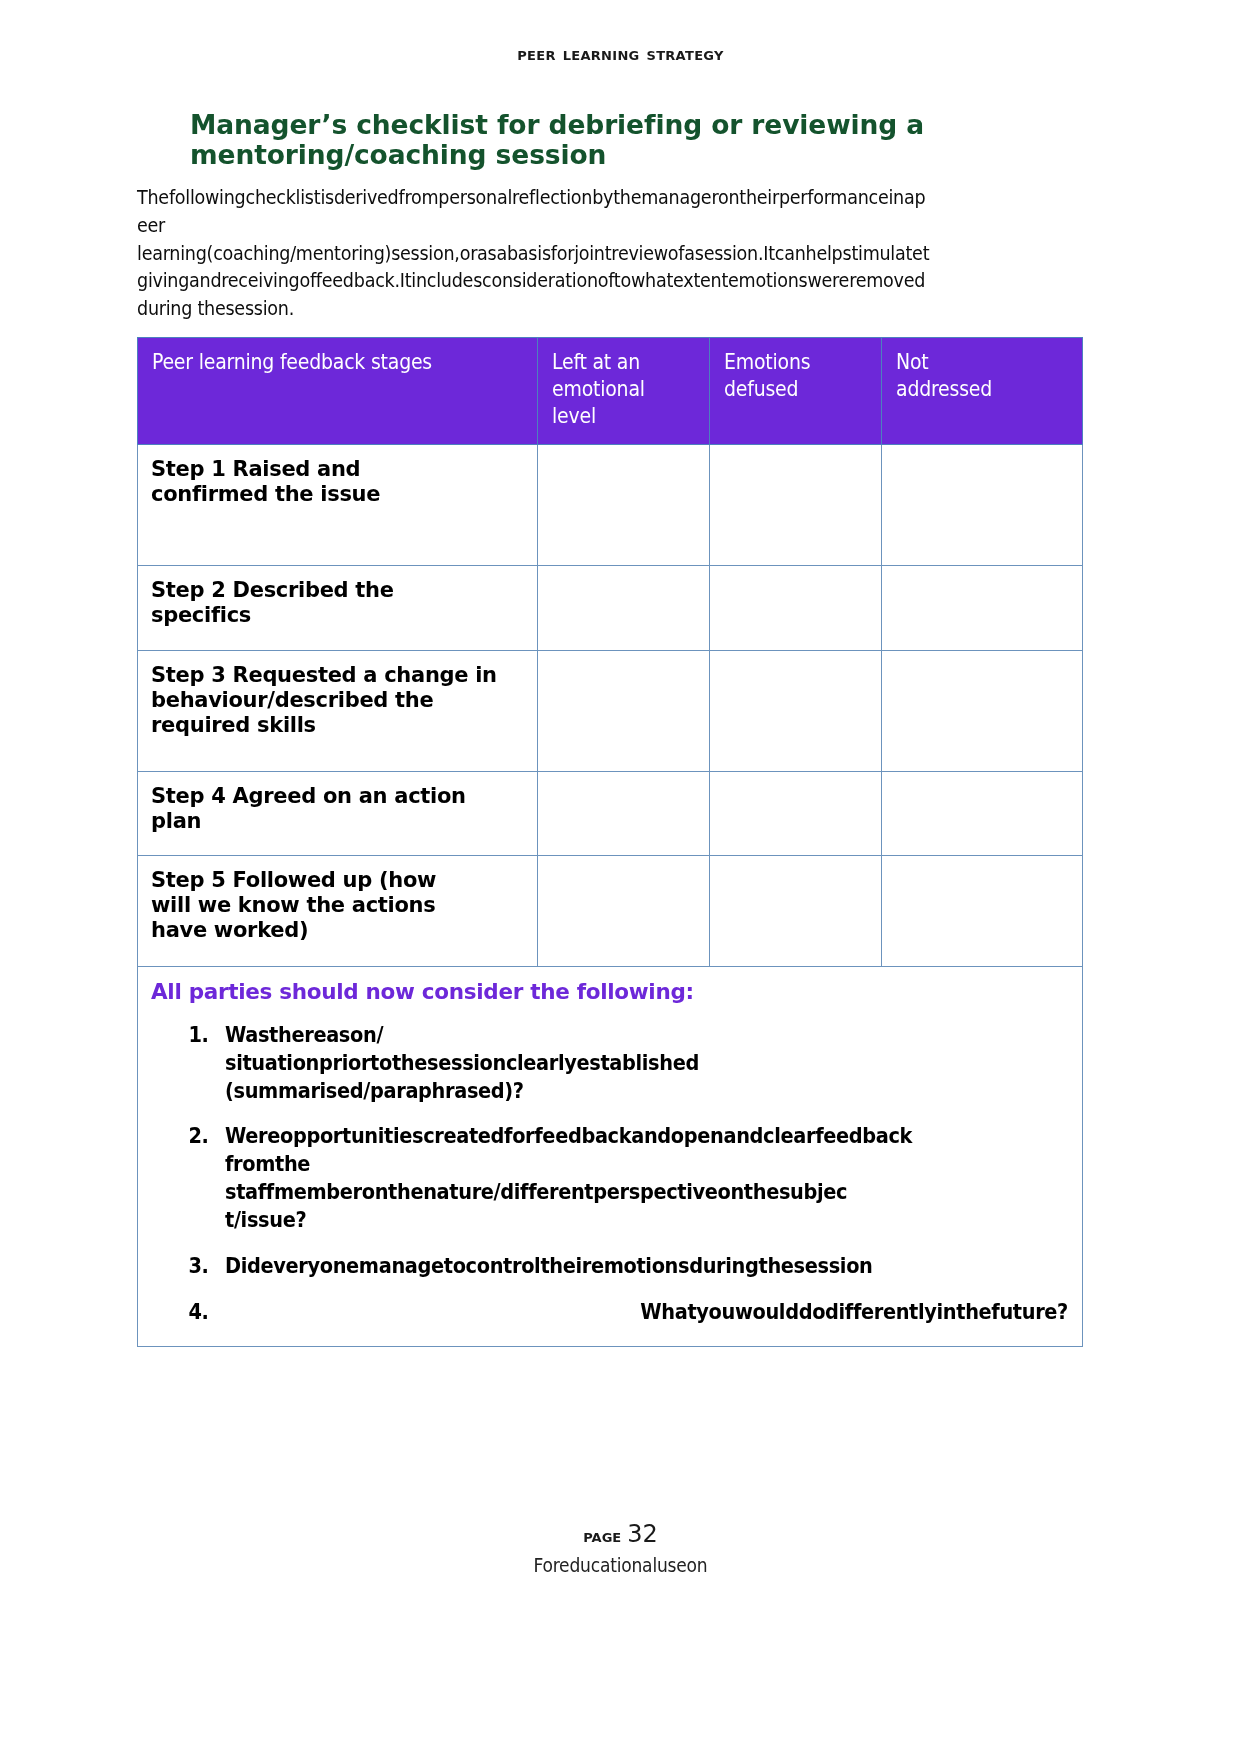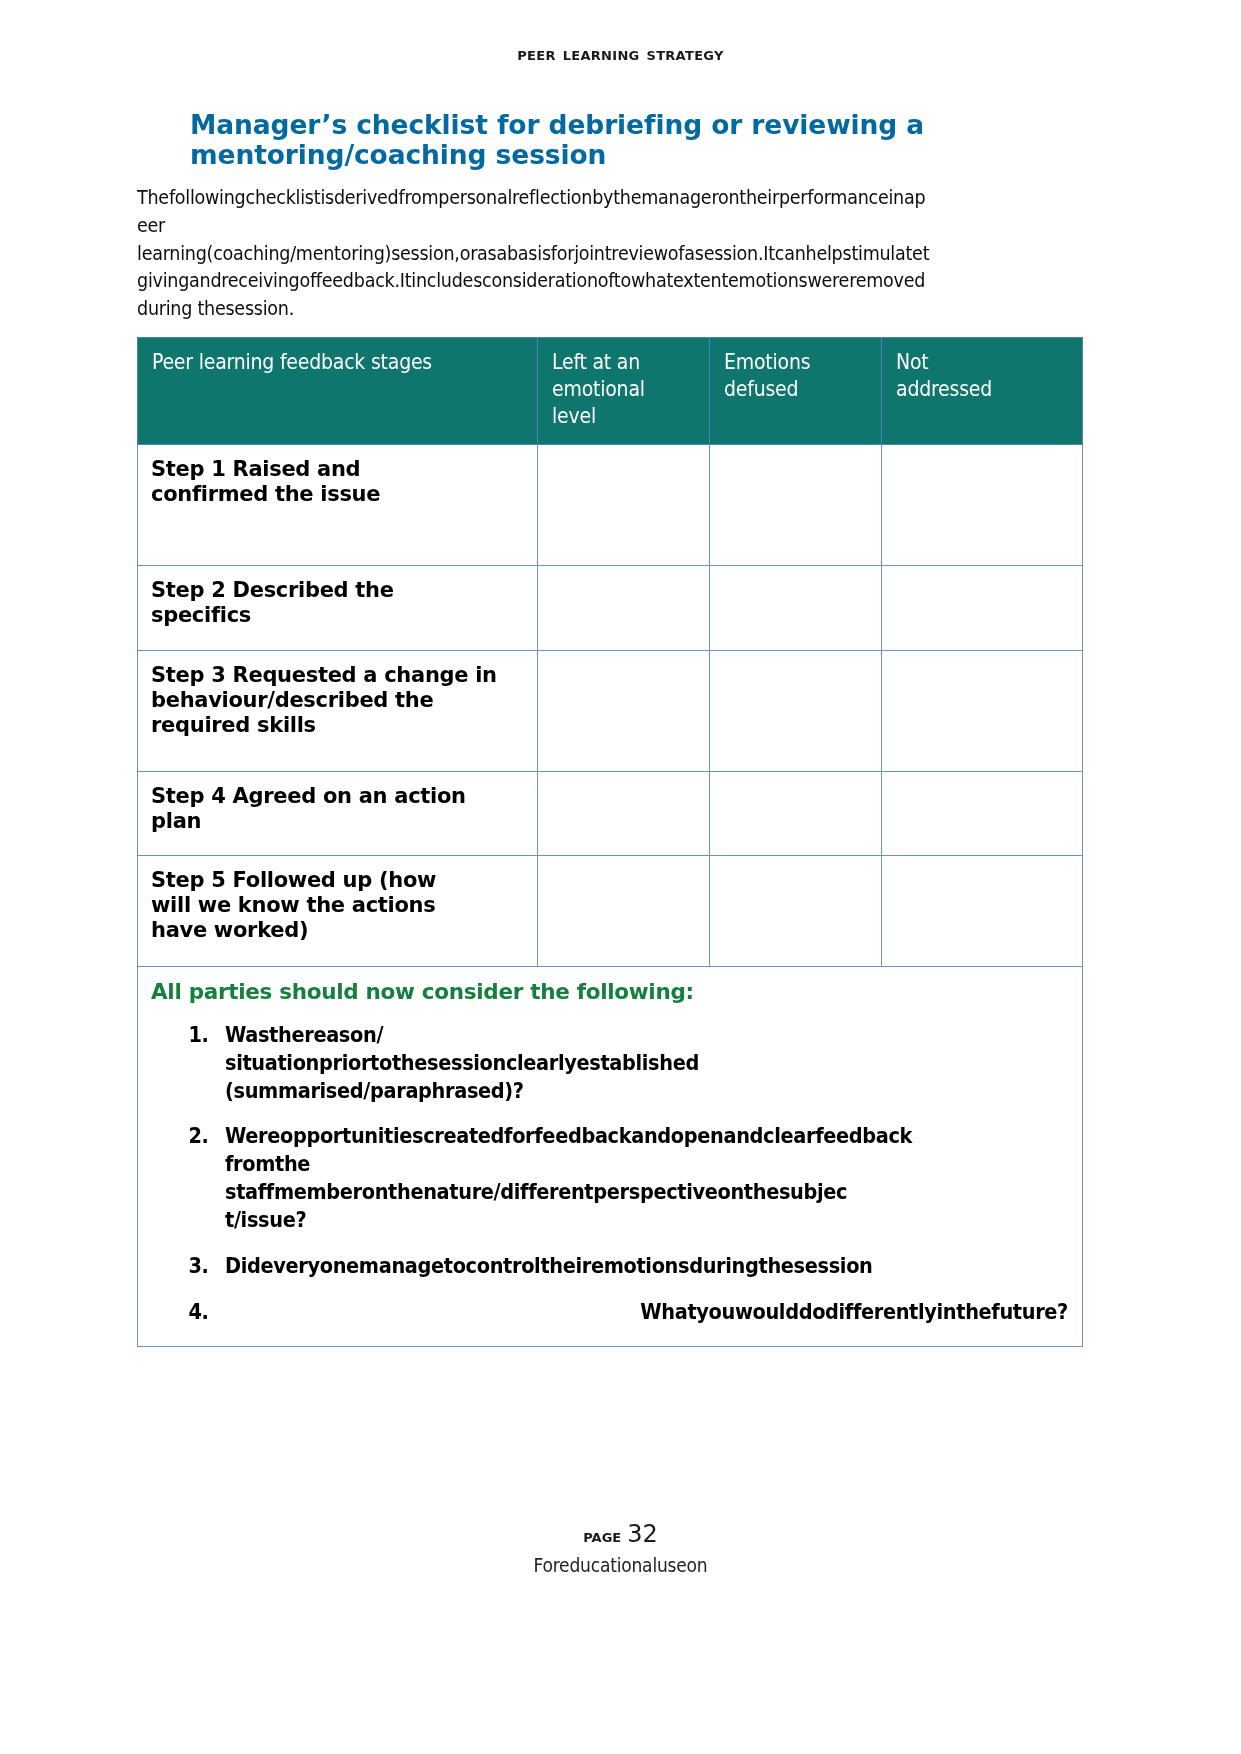--- a/index.html
+++ b/index.html
@@ -49,21 +49,21 @@
     width: 967px;
   }
 
   h1.title {
     margin: 0 0 14px 0;
     padding: 0 0 0 53px;
     font-family: "DejaVu Sans", sans-serif;
     font-size: 26.5px;
     font-weight: 700;
     line-height: 1.14;
-    color: #0369a1;
+    color: #14532d;
     text-align: justify;
     text-align-last: left;
     letter-spacing: -0.1px;
     width: 914px;
     box-sizing: border-box;
   }
   h1.title .l2 { display: block; }
 
   .intro {
     margin: 0;
@@ -83,21 +83,21 @@
     border-collapse: collapse;
     width: 945px;
     table-layout: fixed;
   }
   table.checklist col.c1 { width: 400px; }
   table.checklist col.c2 { width: 172px; }
   table.checklist col.c3 { width: 172px; }
   table.checklist col.c4 { width: 201px; }
 
   table.checklist thead th {
-    background: #0f766e;
+    background: #6d28d9;
     color: #ffffff;
     font-weight: 400;
     font-family: "DejaVu Sans Condensed", "DejaVu Sans", sans-serif;
     font-size: 21px;
     text-align: left;
     vertical-align: top;
     padding: 11px 12px 14px 12px;
     border: 1px solid #4d80bf;
     line-height: 1.29;
     letter-spacing: -0.2px;
@@ -128,21 +128,21 @@
   tr.r4 td { height: 55px; }
   tr.r5 td { height: 82px; }
 
   td.full {
     padding: 16px 14px 14px 13px;
   }
   .consider-heading {
     font-family: "DejaVu Sans", sans-serif;
     font-weight: 700;
     font-size: 21.5px;
-    color: #15803d;
+    color: #6d28d9;
     letter-spacing: -0.3px;
     margin: 0 0 16px 0;
   }
   ol.consider {
     margin: 0 0 4px 0;
     padding-left: 64px;
     list-style-position: outside;
   }
   ol.consider li {
     font-family: "DejaVu Sans Condensed", "DejaVu Sans", sans-serif;

